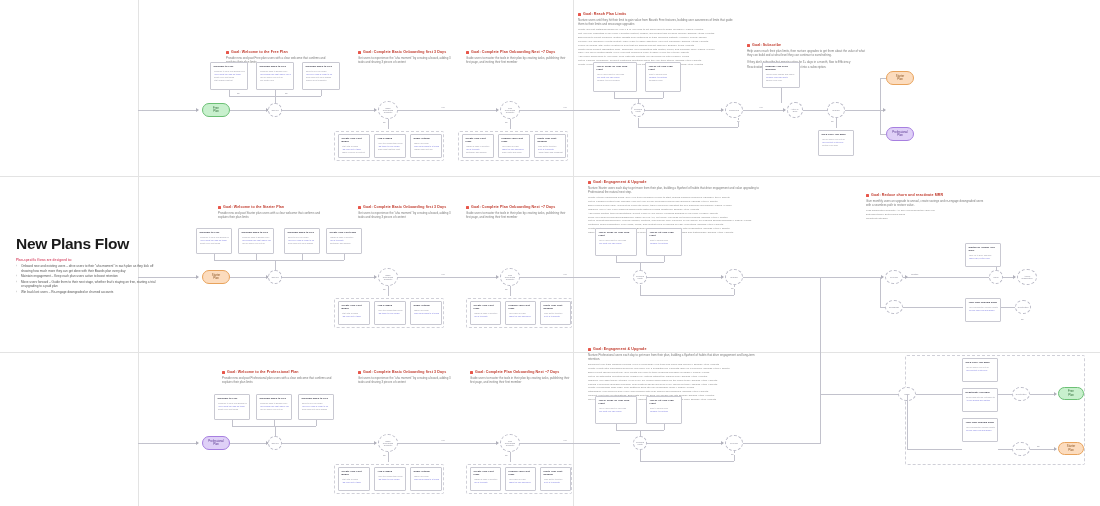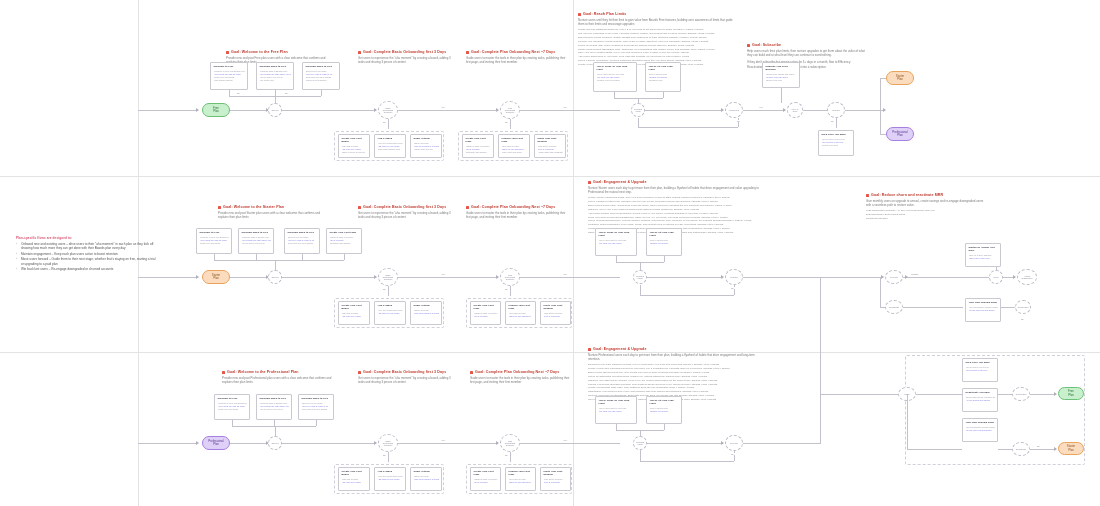--- a/index.html
+++ b/index.html
@@ -124,20 +124,21 @@
 <body>
 
 <div id="canvas">
 
   <div class="guide-v" style="left:138px"></div>
   <div class="guide-v" style="left:573px"></div>
   <div class="guide-h" style="top:176px"></div>
   <div class="guide-h" style="top:352px"></div>
 
   <div id="title-block">
+    <h1 id="page-title">New Plans Flow</h1>
     <div id="intro-lead">Plan-specific flows are designed to:</div>
     <div class="intro-bullet">Onboard new and existing users – drive users to their "aha moment" in each plan as they kick off showing how much more they can get done with their Boards plan every day</div>
     <div class="intro-bullet">Maintain engagement – Keep each plan users active to boost retention</div>
     <div class="intro-bullet">Move users forward – Guide them to their next stage, whether that's staying on free, starting a trial or upgrading to a paid plan</div>
     <div class="intro-bullet">Win back lost users – Re-engage downgraded or churned accounts</div>
   </div>
 
   <div class="section" style="left:226px; top:50px; width:110px">
     <div class="sec-title">
       <span class="dot"></span>

